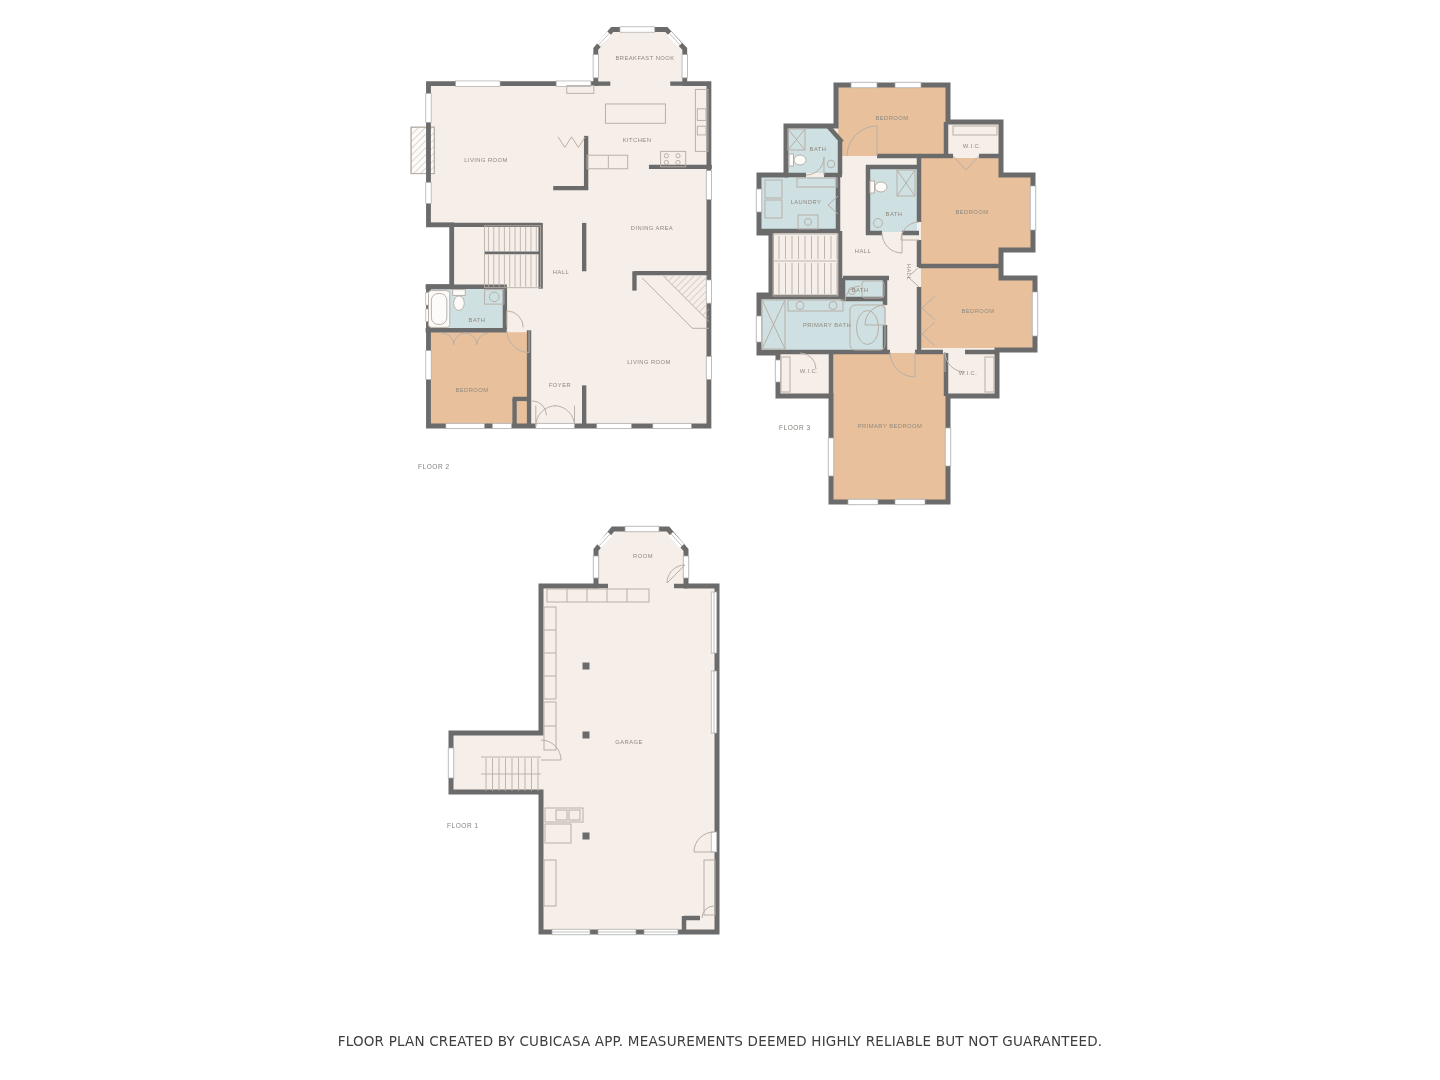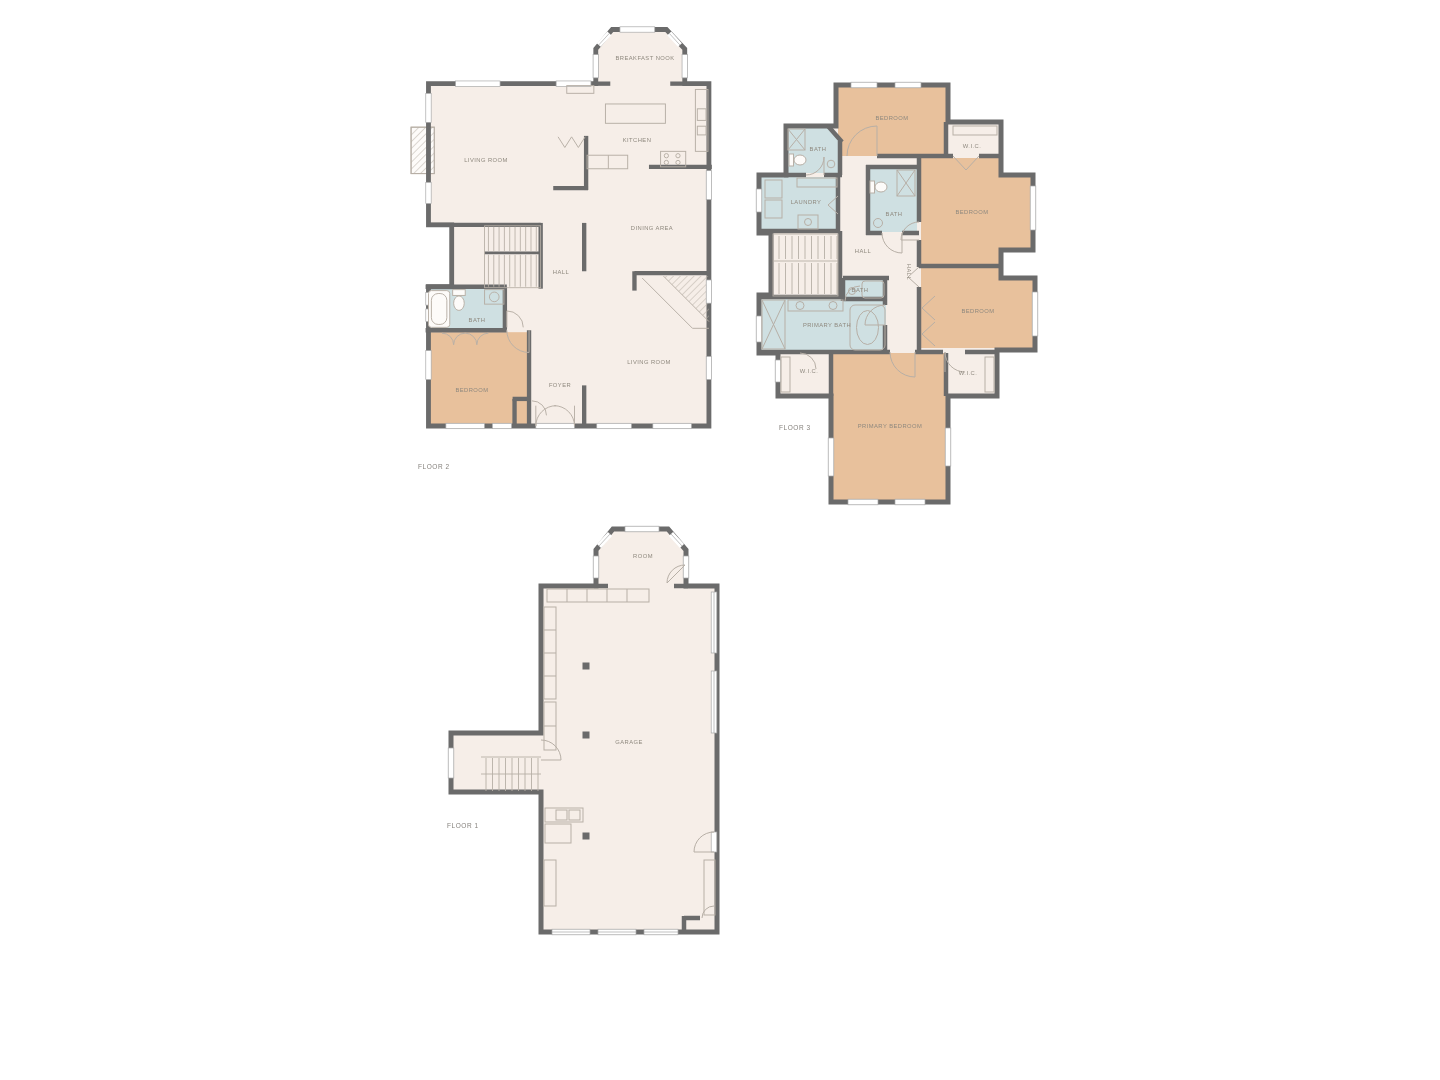--- a/index.html
+++ b/index.html
@@ -322,13 +322,14 @@
     <div class="rlabel" style="left:809px;top:371px">W.I.C.</div>
     <div class="rlabel" style="left:968px;top:373px">W.I.C.</div>
     <div class="rlabel" style="left:890px;top:426px">PRIMARY BEDROOM</div>
     <div class="flabel" style="left:779px;top:424px">FLOOR 3</div>
 
     <div class="rlabel" style="left:643px;top:556px">ROOM</div>
     <div class="rlabel" style="left:629px;top:742px">GARAGE</div>
     <div class="flabel" style="left:447px;top:822px">FLOOR 1</div>
   </div>
 
+  <div class="footer">FLOOR PLAN CREATED BY CUBICASA APP. MEASUREMENTS DEEMED HIGHLY RELIABLE BUT NOT GUARANTEED.</div>
 </div>
 
 </body></html>

